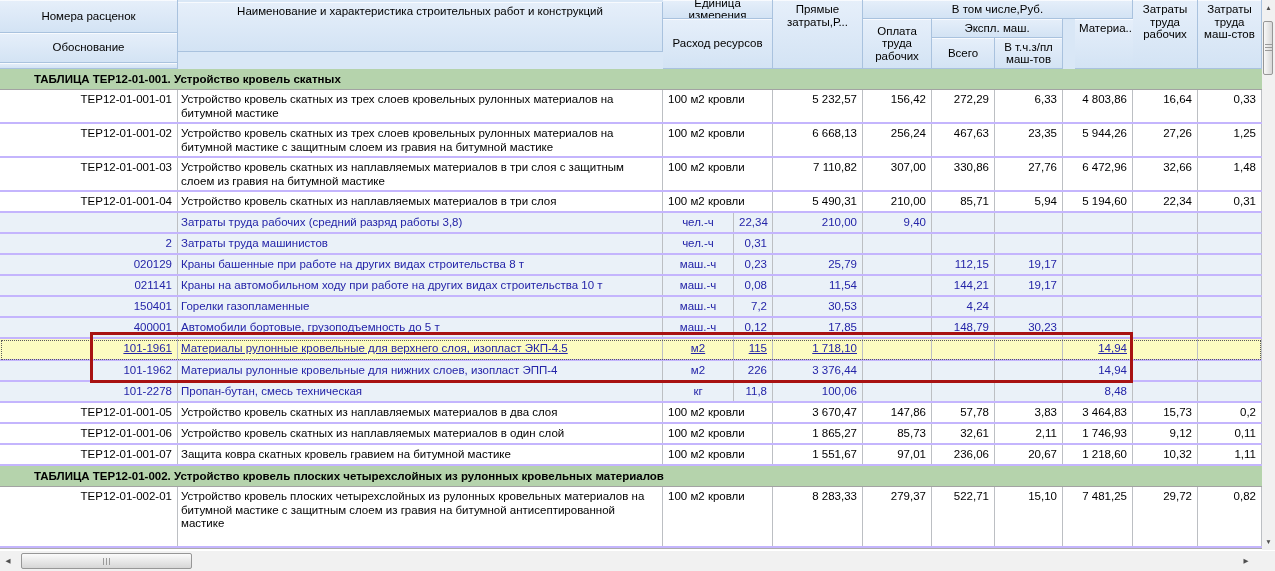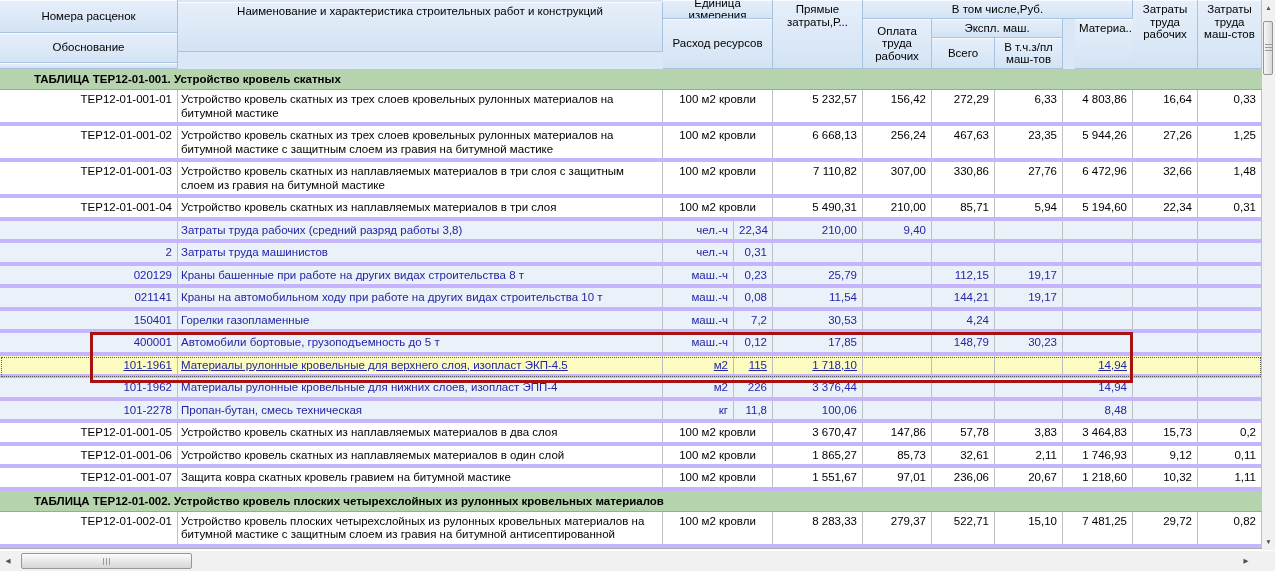--- a/index.html
+++ b/index.html
@@ -21,32 +21,32 @@
   .hc.top{align-items:flex-start;padding-top:3px;}
   .hc.left{justify-content:flex-start;text-align:left;padding-left:4px;margin-left:12px;}
   
   .gbody{position:absolute;left:0;top:69px;width:1262px;height:479px;display:flex;flex-direction:column;
          border-bottom:1px solid #ababab;overflow:hidden;background:#737373;}
   .sec{
     box-sizing:border-box;min-height:21px;display:flex;align-items:center;
     background:#b5d3ac;border-bottom:1px solid #a3a3a3;
     font-weight:bold;padding-left:34px;flex:0 0 auto;
   }
-  .row{display:flex;flex:0 0 auto;background:#fff;border-bottom:4px solid #c4b5fd;box-sizing:border-box;min-height:21px;}
+  .row{display:flex;flex:0 0 auto;background:#fff;border-bottom:2px solid #c4b5fd;box-sizing:border-box;min-height:21px;}
   .row.res{background:#eaf1f8;color:#2424a8;}
   .row.sel{background:#fcfcc1;outline:1px dotted #5a5a5a;outline-offset:-2px;min-height:22px;text-decoration:underline;}
   .row.grow{flex:1 1 auto;}
   .cell{
     box-sizing:border-box;border-right:1px solid #bcbfc3;
     padding:3px 5px 2px;line-height:13.5px;overflow:hidden;
   }
   .c-code{width:178px;text-align:right;flex:none;}
   .c-name{width:485px;text-align:left;padding-left:3px;flex:none;}
-  .c-unit{width:110px;text-align:center;flex:none;}
-  .c-unit-s{width:71px;text-align:right;flex:none;}
+  .c-unit{width:110px;text-align:left;flex:none;}
+  .c-unit-s{width:71px;text-align:center;flex:none;}
   .c-qty{width:39px;text-align:right;flex:none;}
   .c-n1{width:90px;flex:none;}
   .c-n2{width:69px;flex:none;}
   .c-n3{width:63px;flex:none;}
   .c-n4{width:68px;flex:none;}
   .c-n5{width:70px;flex:none;}
   .c-n6{width:65px;flex:none;}
   .c-n7{width:64px;flex:none;}
   .num{text-align:right;white-space:nowrap;}
   

